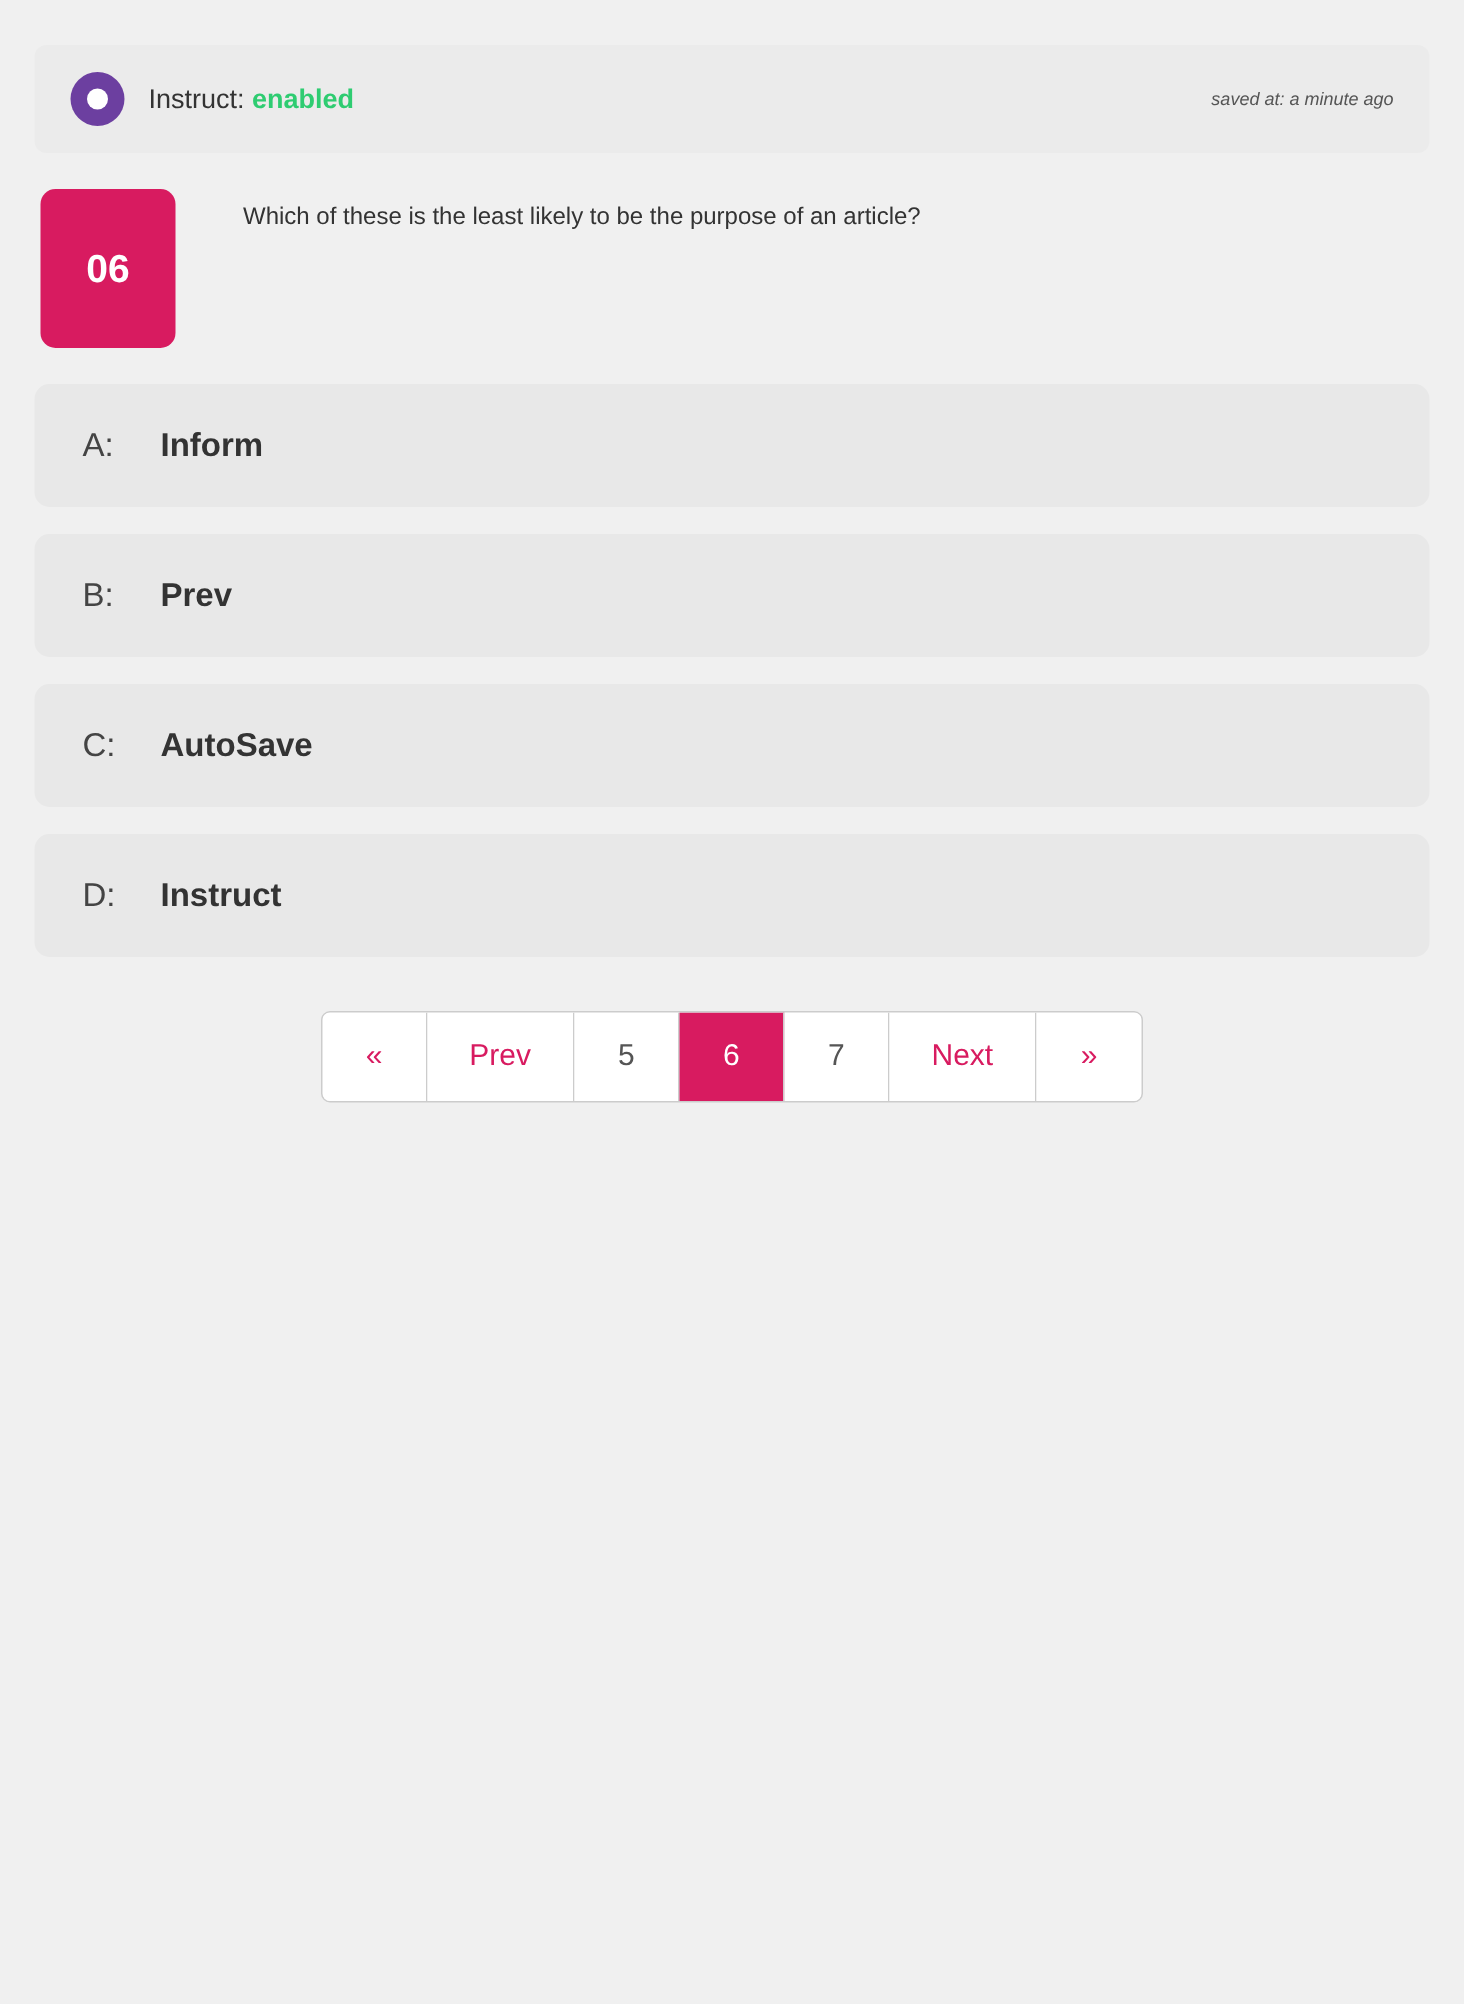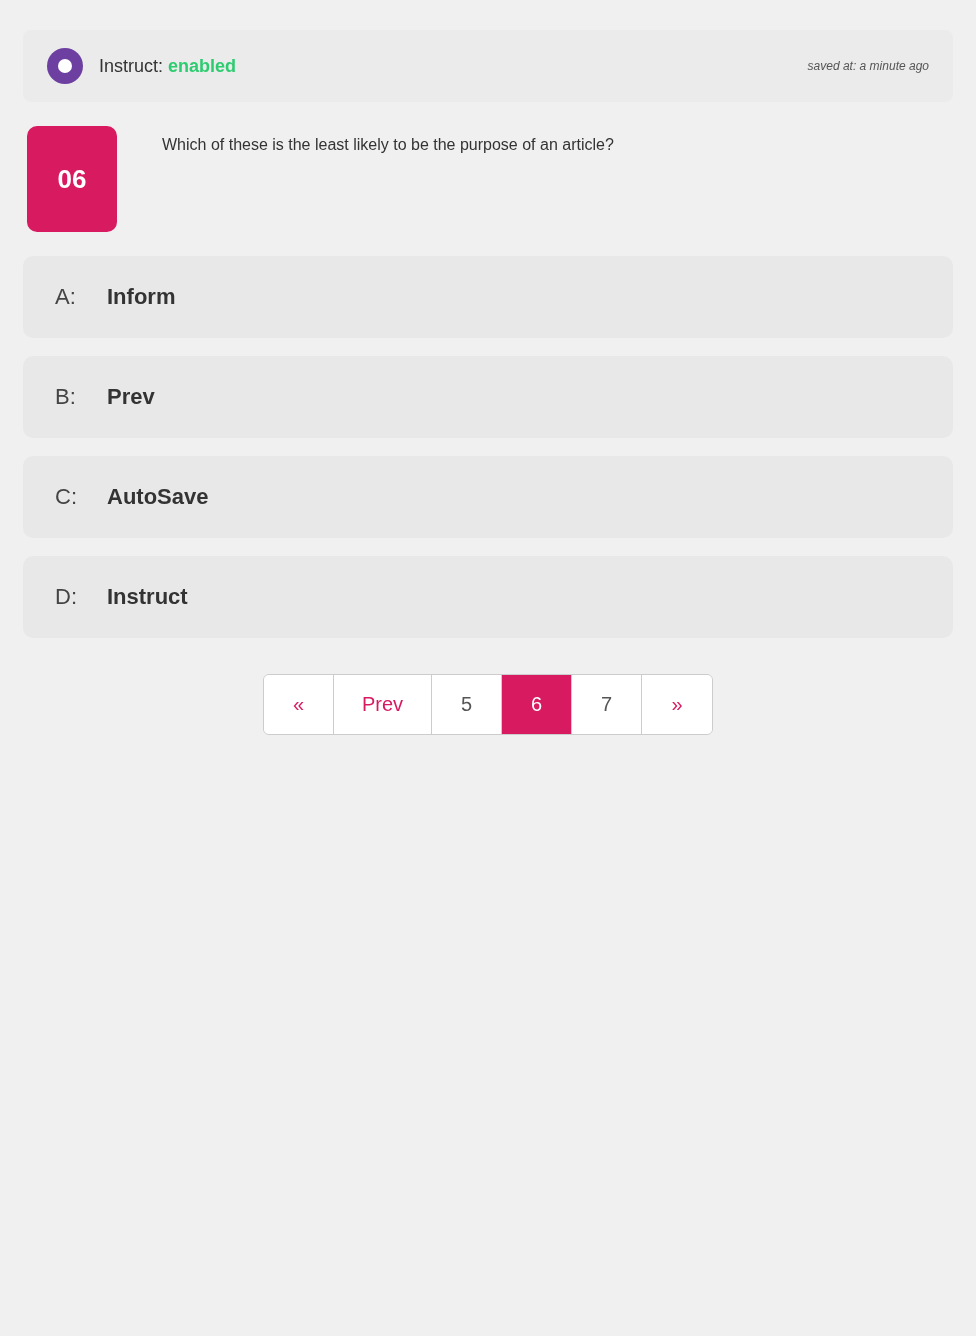--- a/index.html
+++ b/index.html
@@ -220,17 +220,18 @@
     </div>
   </div>
 
   <div class="pagination">
     <div class="pagination-inner">
       <button class="page-btn">«</button>
       <button class="page-btn">Prev</button>
       <button class="page-btn number">5</button>
       <button class="page-btn active">6</button>
       <button class="page-btn number">7</button>
+      <button class="page-btn">Next</button>
       <button class="page-btn">»</button>
     </div>
   </div>
 
 </div>
 
 </body></html>

